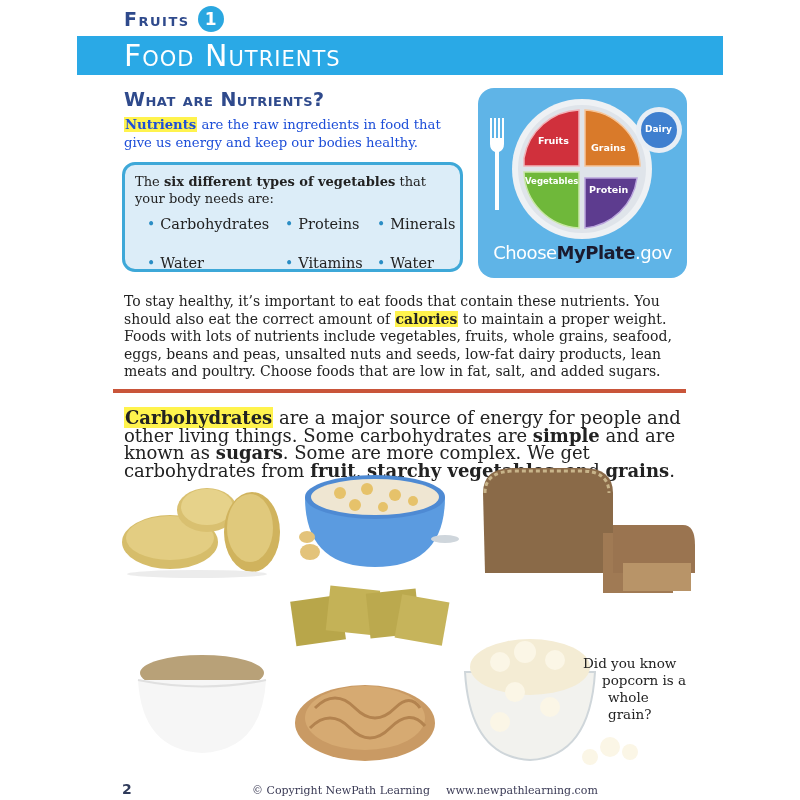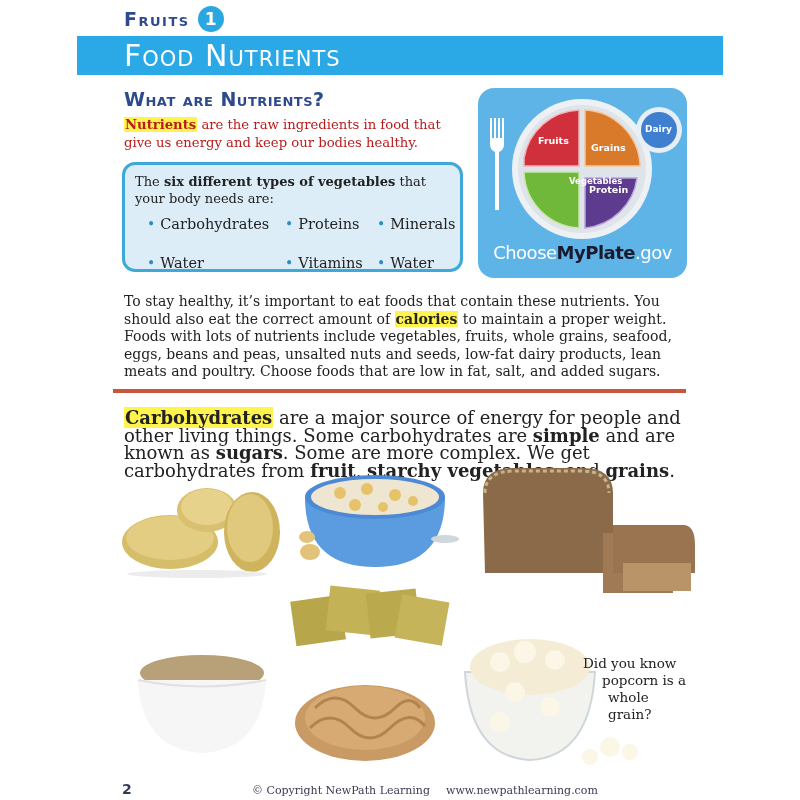--- a/index.html
+++ b/index.html
@@ -30,21 +30,21 @@
     }
 
     .section-heading {
       position: absolute; left: 124px; top: 88px;
       font-family: "DejaVu Sans", sans-serif; font-weight: bold;
       color: #2f4a8c; font-size: 19px; font-variant: small-caps; letter-spacing: 0.5px;
     }
 
     .intro {
       position: absolute; left: 124px; top: 116px; width: 345px;
-      font-size: 13.2px; line-height: 17.5px; color: #b91c1c;
+      font-size: 13.2px; line-height: 17.5px; color: #1d4ed8;
     }
     .hl { background: #fff34d; font-weight: bold; padding: 0 1px; }
 
     .nutrient-box {
       position: absolute; left: 122px; top: 162px; width: 341px; height: 110px;
       background: #dcedf8; border: 3px solid #3ea8d8; border-radius: 13px;
       padding: 8px 10px 0 10px;
     }
     .nutrient-box .lead { font-size: 13px; line-height: 17px; color: #222; }
     .nutrient-grid {
@@ -152,21 +152,21 @@
 
     <path d="M101 84 L46 84 A58 58 0 0 0 101 140 Z" fill="#6fb83a" stroke="#c9e7a7" stroke-width="1.5"></path>
 
     <path d="M107 90 L159 90 A58 58 0 0 1 107 140 Z" fill="#5d3c8f" stroke="#b9a4dc" stroke-width="1.5"></path>
 
     <circle cx="181" cy="42" r="23" fill="#e8eef5"></circle>
     <circle cx="181" cy="42" r="18" fill="#3f7fcf"></circle>
   </svg>
   <span style="position:absolute;left:60px;top:47px;font-family:'DejaVu Sans',sans-serif;font-size:9.5px;color:#fff;font-weight:bold;">Fruits</span>
   <span style="position:absolute;left:113px;top:54px;font-family:'DejaVu Sans',sans-serif;font-size:9.5px;color:#fff;font-weight:bold;">Grains</span>
-  <span style="position:absolute;left:47px;top:88px;font-family:'DejaVu Sans',sans-serif;font-size:8.5px;color:#fff;font-weight:bold;padding-left:44px;">Vegetables</span>
+  <span style="position:absolute;left:47px;top:88px;font-family:'DejaVu Sans',sans-serif;font-size:8.5px;color:#fff;font-weight:bold;">Vegetables</span>
   <span style="position:absolute;left:111px;top:96px;font-family:'DejaVu Sans',sans-serif;font-size:9.5px;color:#fff;font-weight:bold;">Protein</span>
   <span style="position:absolute;left:167px;top:36px;font-family:'DejaVu Sans',sans-serif;font-size:9px;color:#fff;font-weight:bold;">Dairy</span>
   <div class="myplate-caption">
     <span>Choose</span><b>MyPlate</b><span>.gov</span>
   </div>
 </div>
 
 <div class="para">
   <span>To stay healthy, it’s important to eat foods that contain these nutrients. You should also eat the correct amount of </span><span class="hl">calories</span><span> to maintain a proper weight. Foods with lots of nutrients include vegetables, fruits, whole grains, seafood, eggs, beans and peas, unsalted nuts and seeds, low-fat dairy products, lean meats and poultry.  Choose foods that are low in fat, salt, and added sugars.</span>
 </div>

